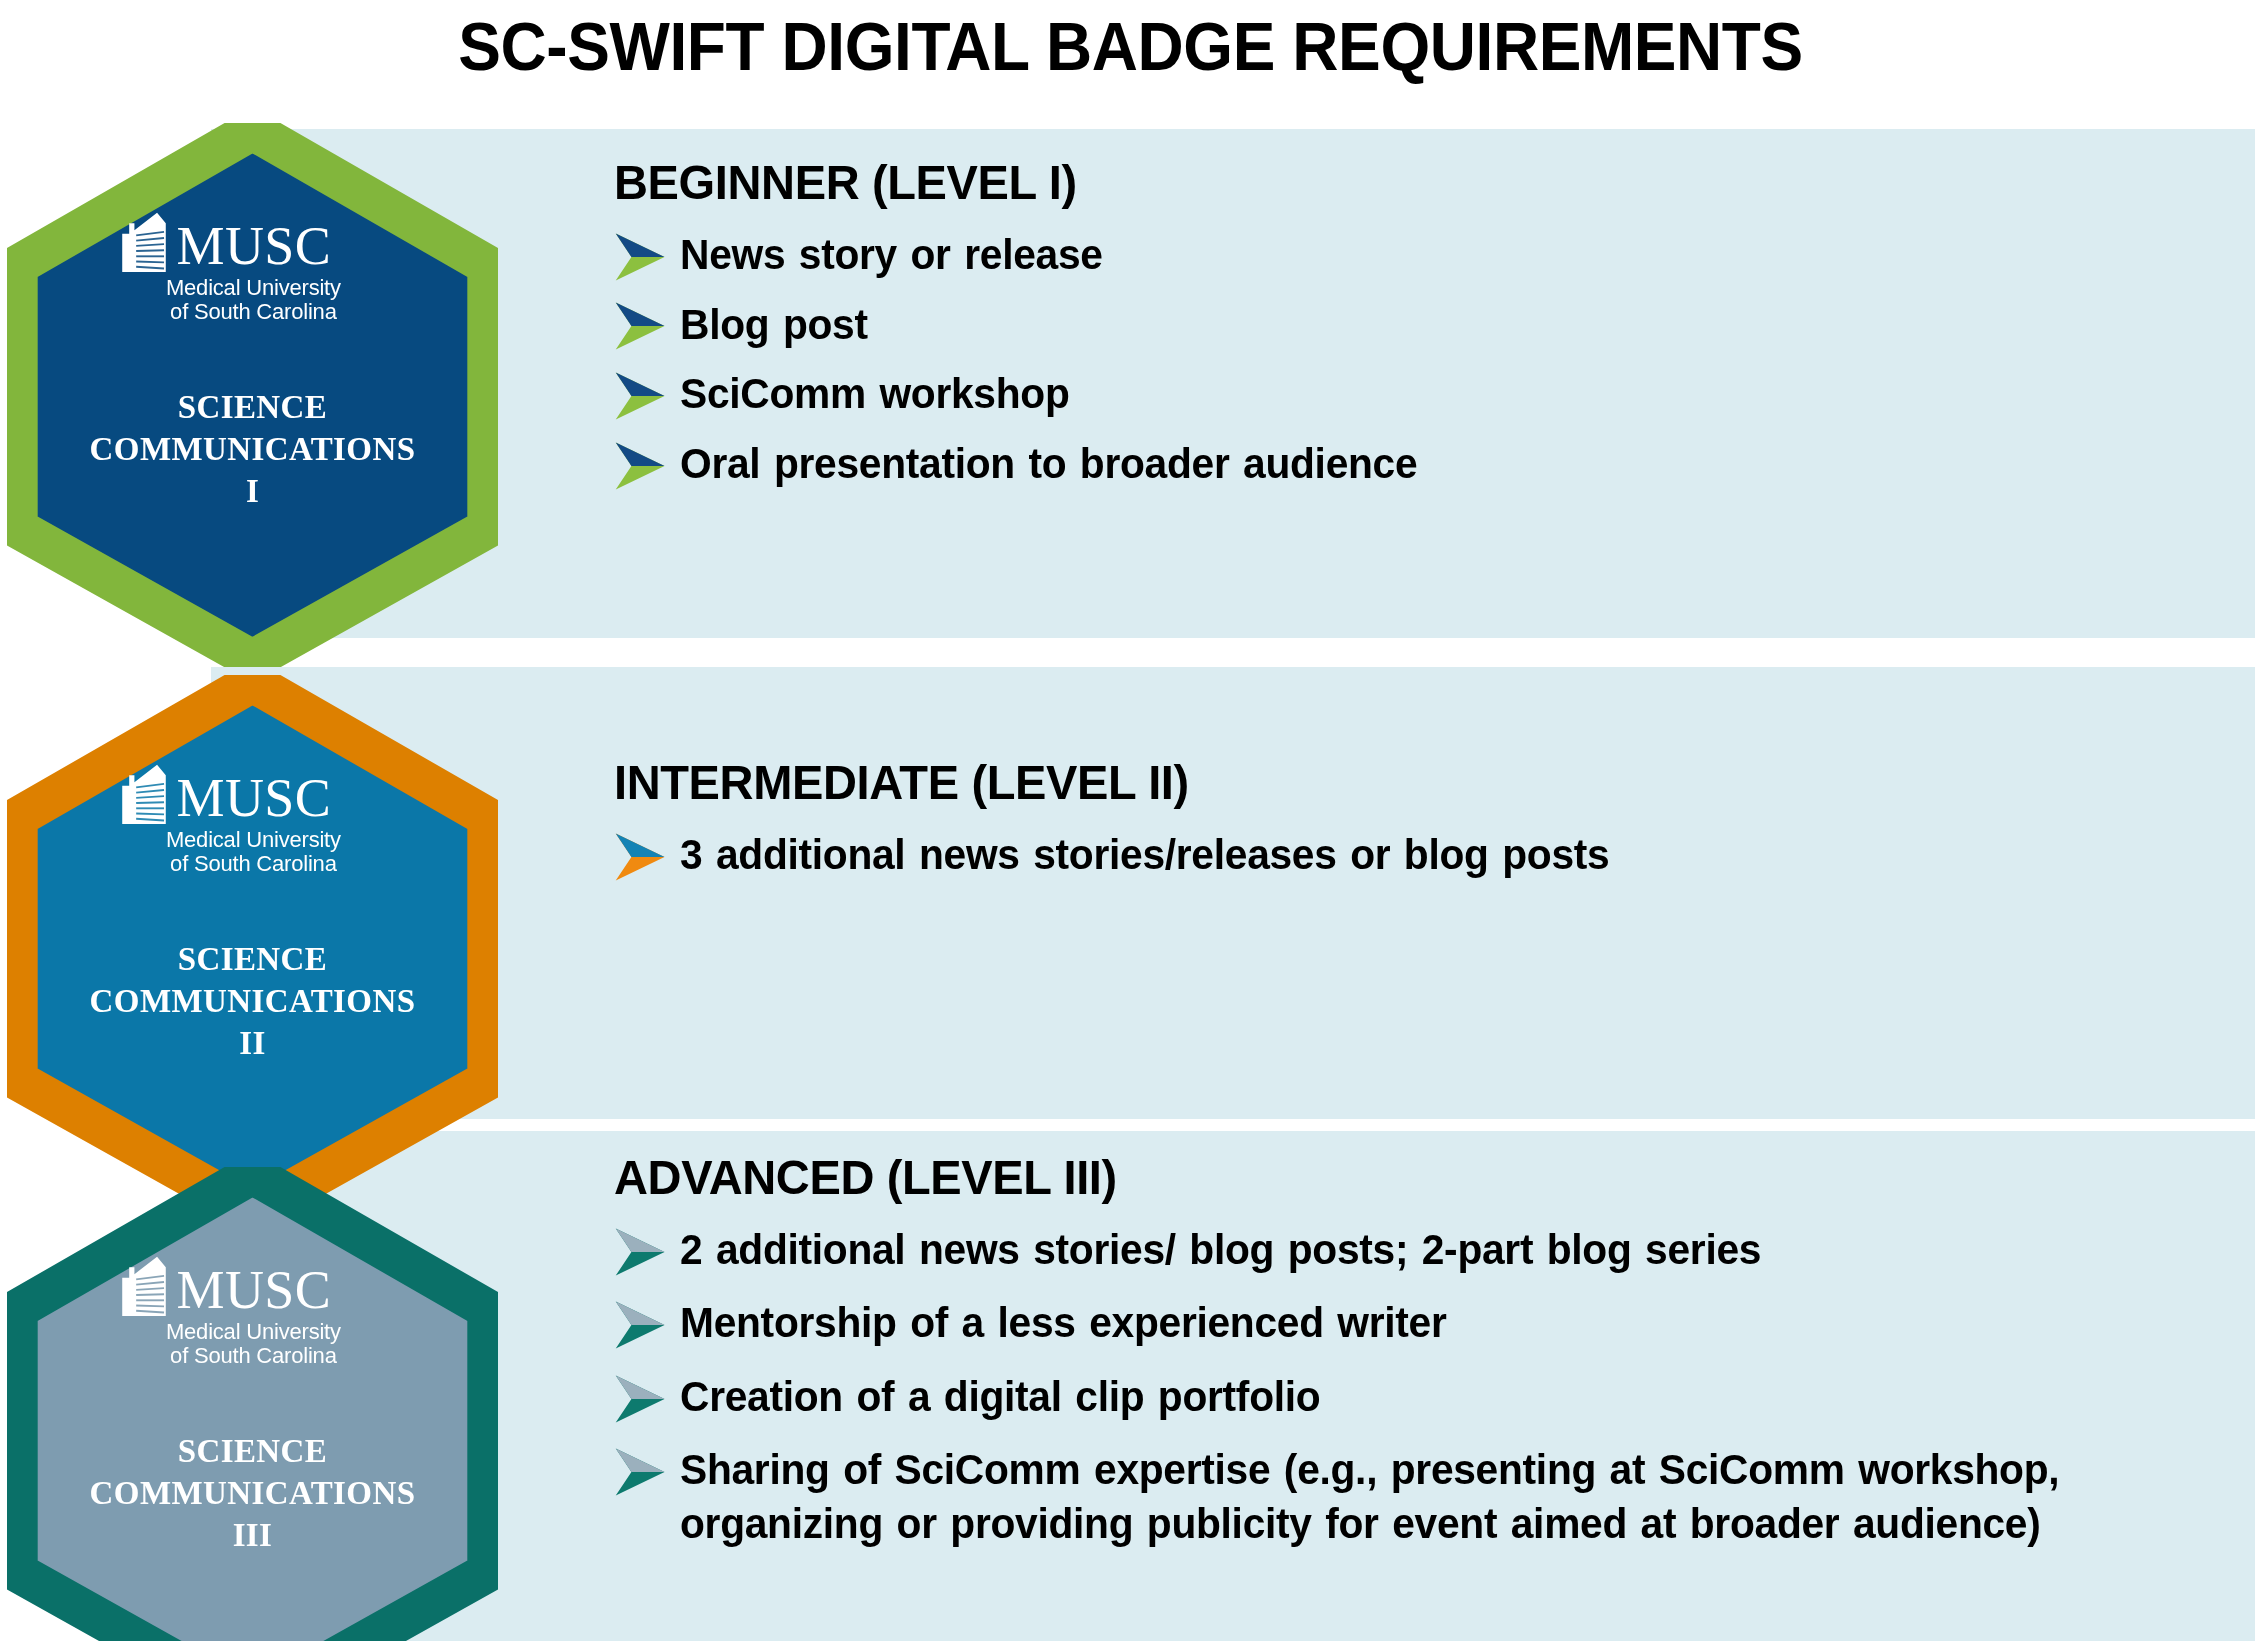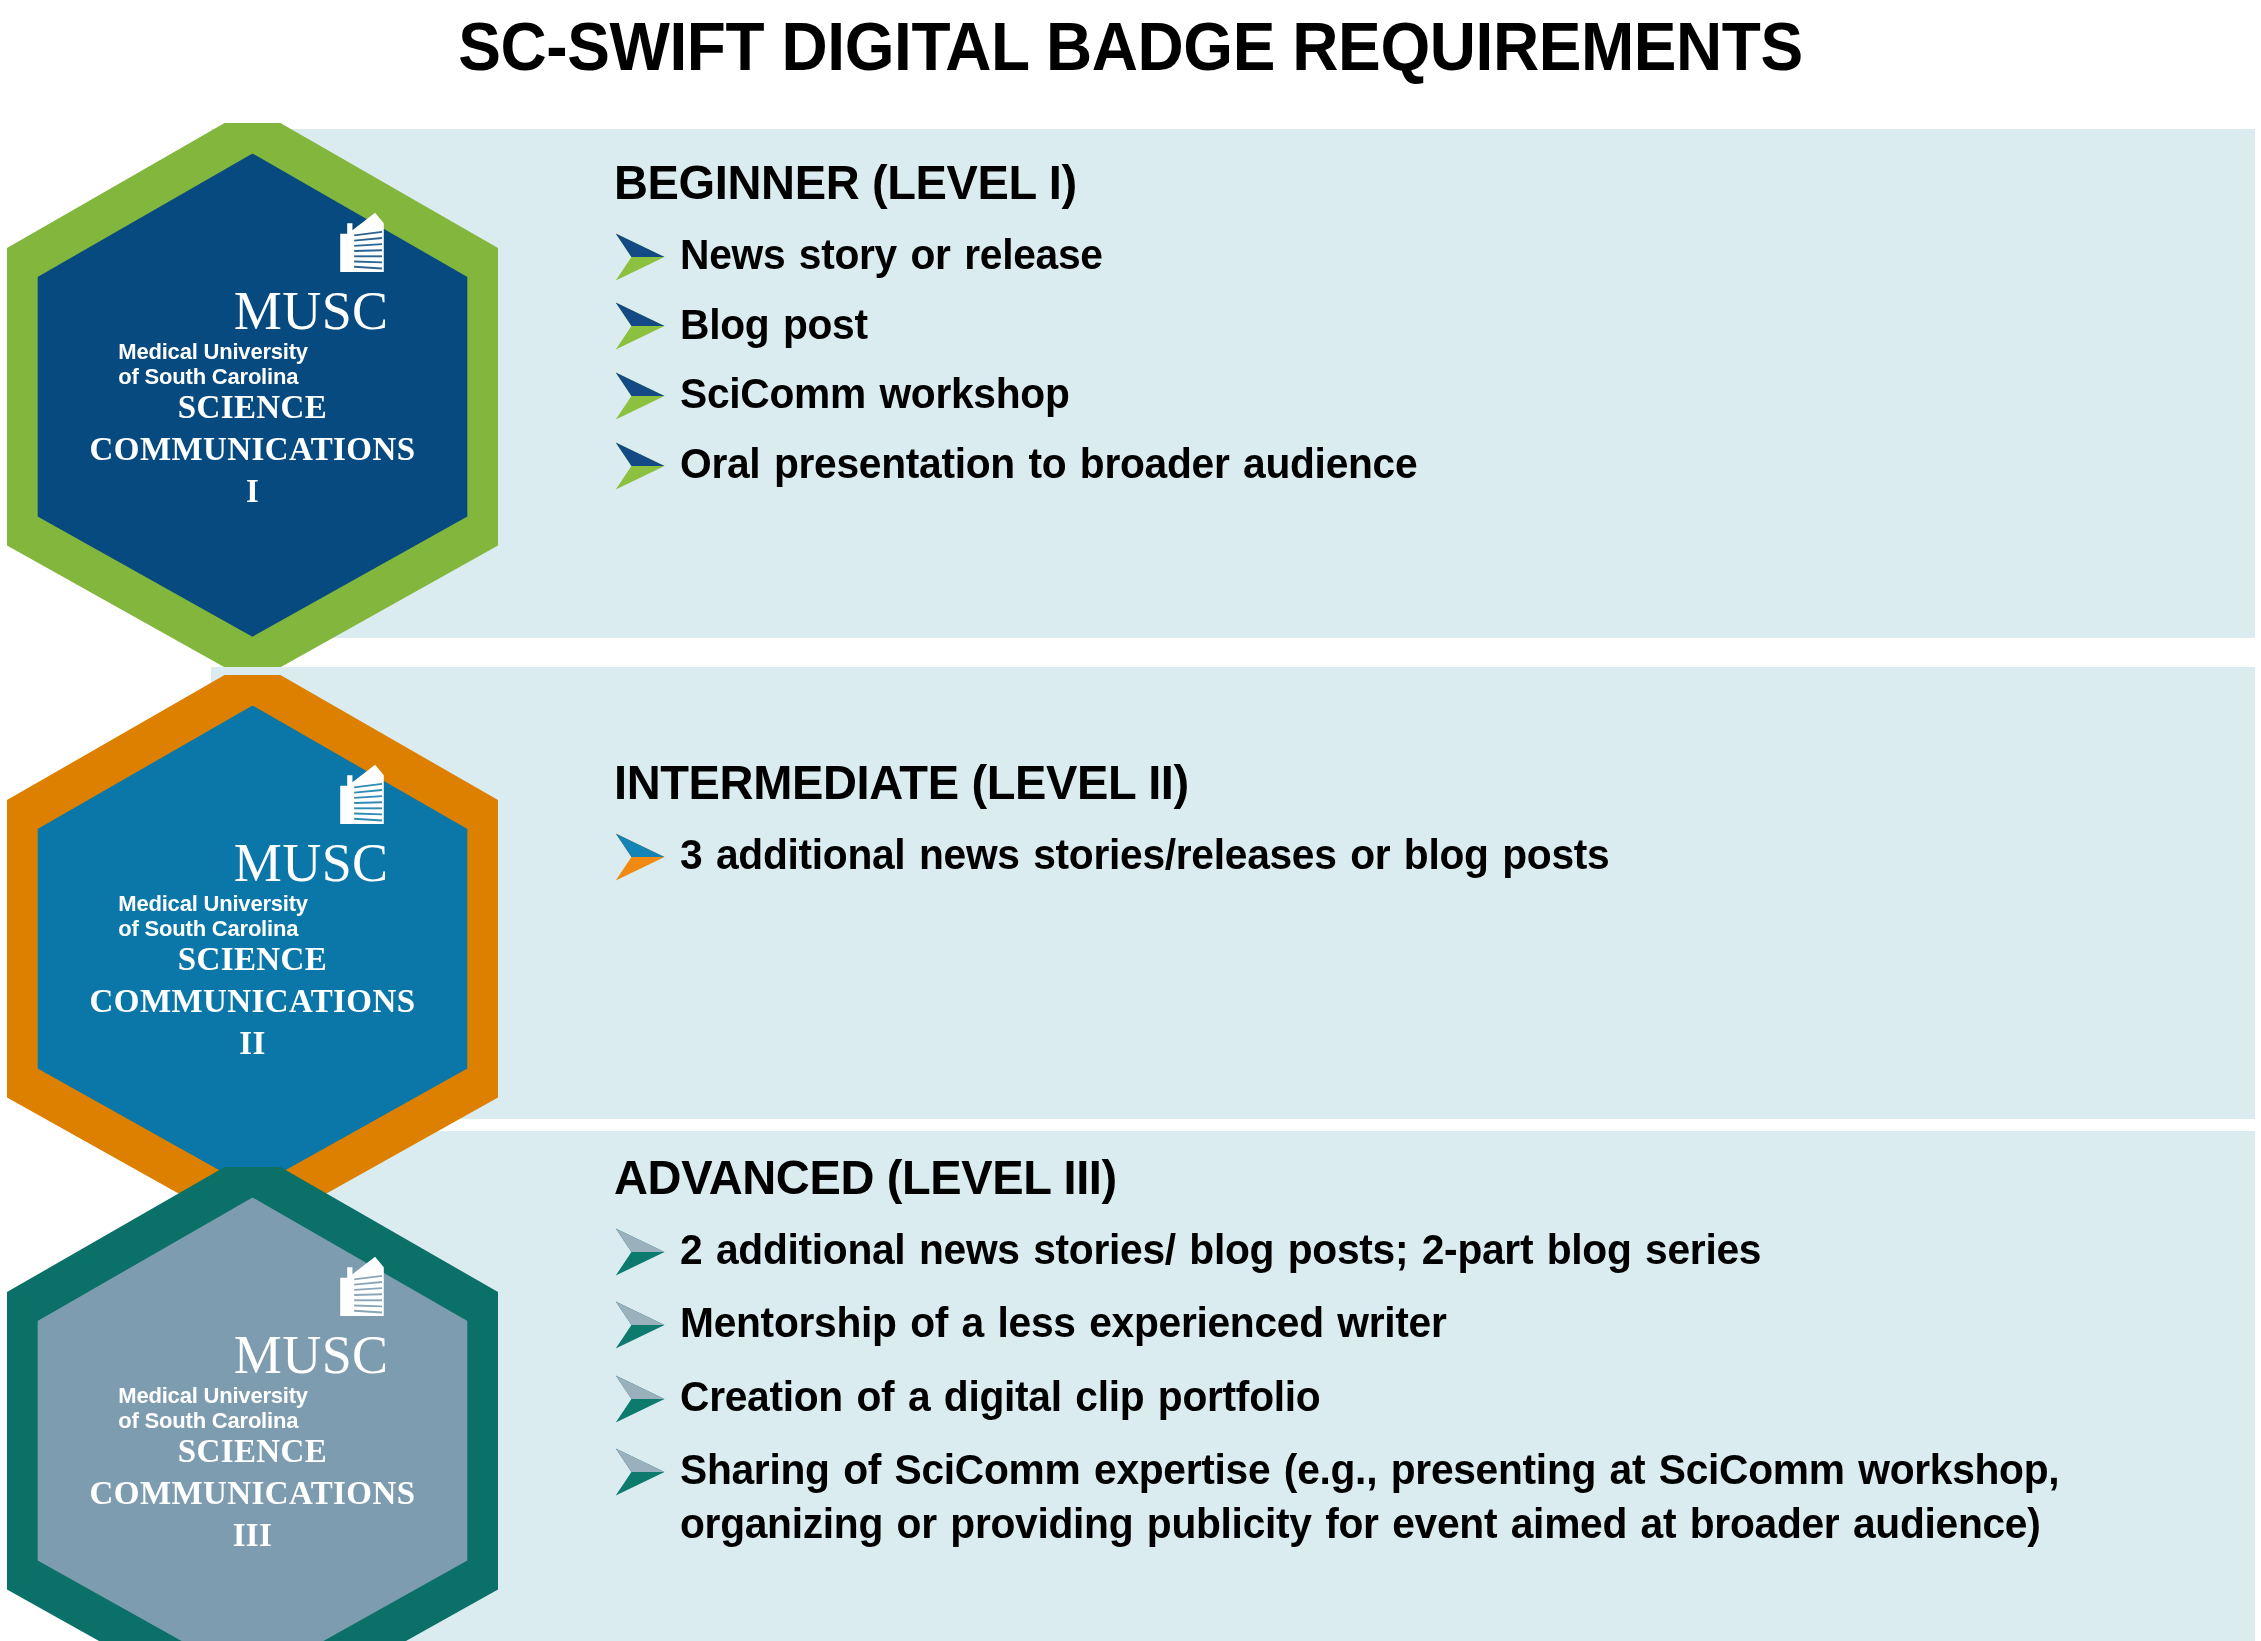--- a/index.html
+++ b/index.html
@@ -77,41 +77,41 @@
     left: 50%;
     transform: translateX(-50%);
     top: 88px;
     width: 272px;
     text-align: left;
     pointer-events: none;
   }
   .musc-top {
     display: flex;
     align-items: flex-end;
-    gap: 15px;
-    flex-direction: column;
+    gap: 6px;
   }
   .musc-mark { flex: 0 0 auto; }
   .musc-word {
     color: #ffffff;
     font-family: "Liberation Serif", serif;
     font-weight: normal;
     font-size: 54px;
     line-height: 0.92;
     letter-spacing: 0.4px;
   }
   .musc-sub {
     color: #ffffff;
     font-family: "Liberation Sans", sans-serif;
-    font-weight: bold;
+    font-weight: normal;
     font-size: 22px;
     line-height: 1.12;
     margin-top: 3.5px;
     margin-left: 1.8px;
     letter-spacing: -0.2px;
+    text-align: center;
   }
 
   
   .level-block { position: absolute; }
   #level-1 { left: 614px; top: 154px;  width: 1614px; }
   #level-2 { left: 614px; top: 754px;  width: 1614px; }
   #level-3 { left: 614px; top: 1149px; width: 1631px; }
 
   .level-heading {
     font-family: "Liberation Sans", sans-serif;

